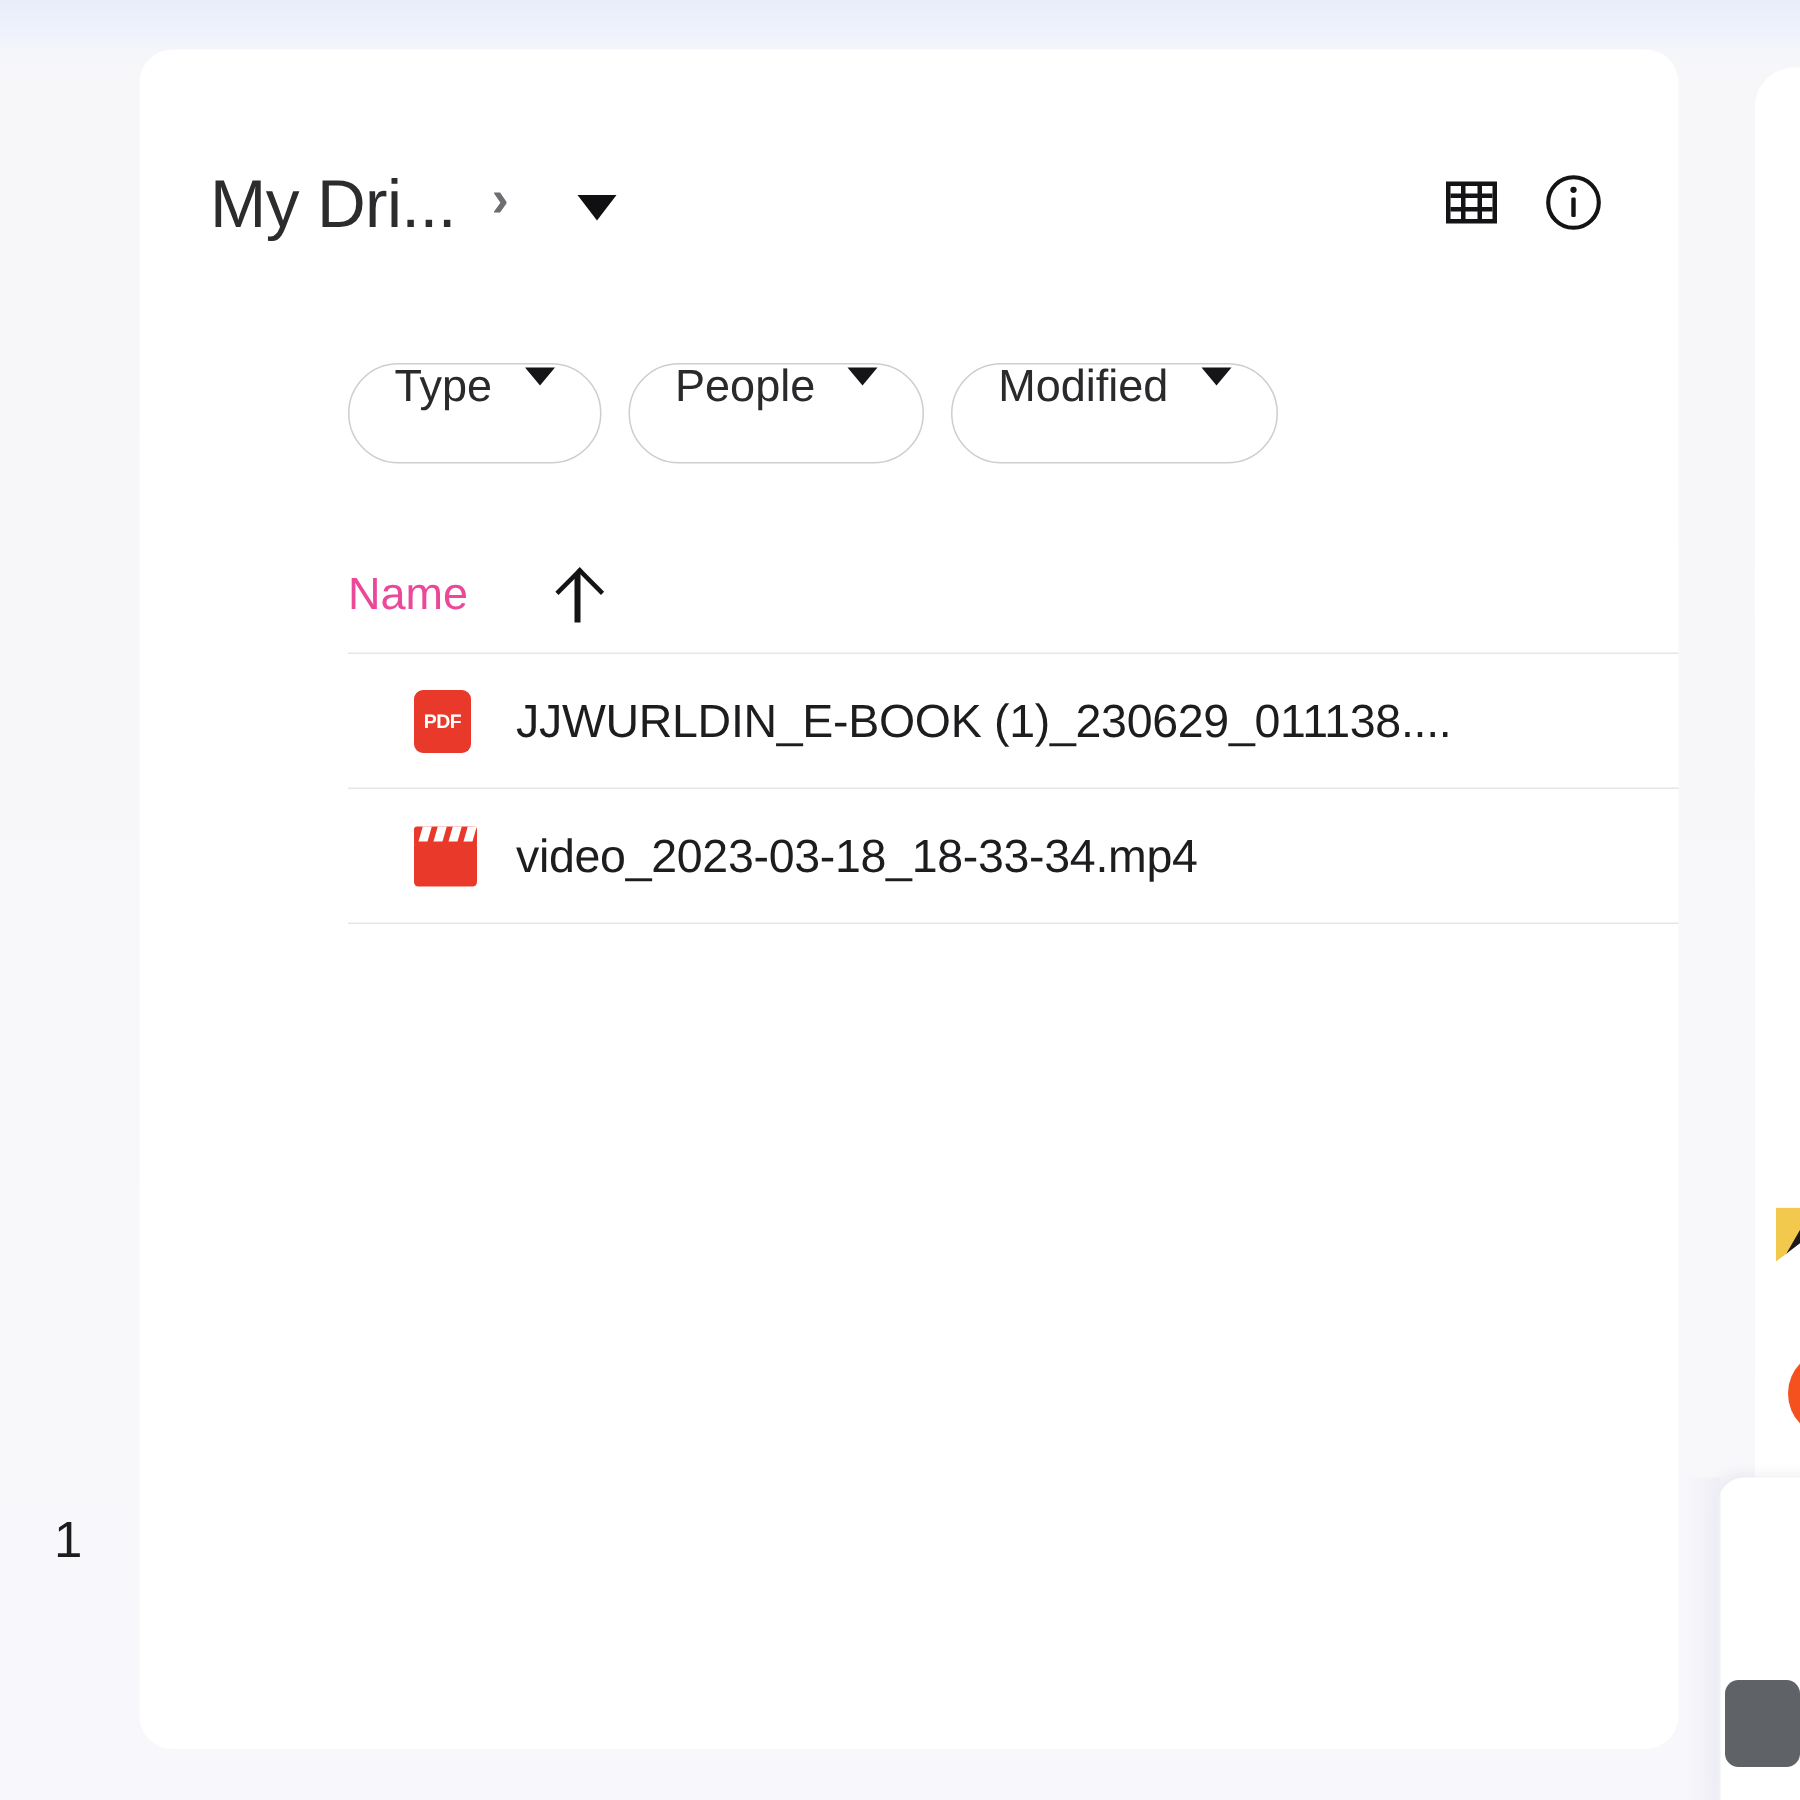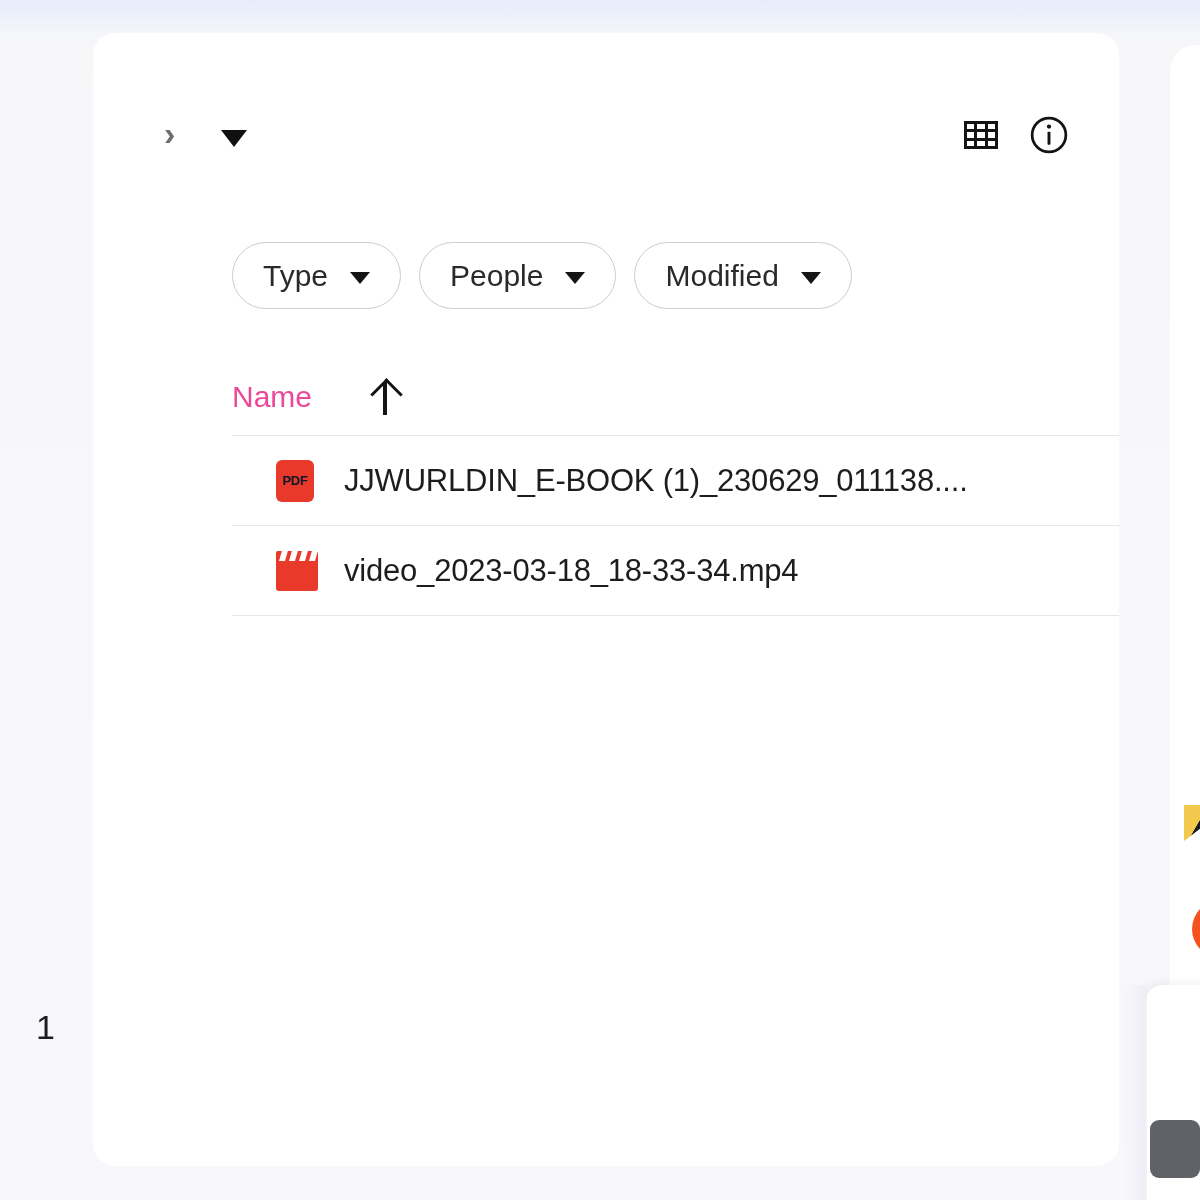--- a/index.html
+++ b/index.html
@@ -83,21 +83,21 @@
   
   .chips {
     position:absolute;
     left:139px; top:209px;
     display:flex; gap:18px;
   }
   .chip {
     height:67px;
     border:1.6px solid #cdcdd2;
     border-radius:34px;
-    display:flex; align-items:center;
+    display:flex; align-items:flex-start;
     padding:0 30px;
     background:#fff;
     white-space:nowrap;
   }
   .chip-label {
     font-size:30px;
     color:#2a2a2d;
     line-height:1;
   }
   .chip-caret {
@@ -166,21 +166,21 @@
   }
 
   
   .ico-pdf {
     width:38px; height:42px;
     background:#e8392a;
     border-radius:6px;
     display:flex; align-items:center; justify-content:center;
   }
   .ico-pdf b {
-    color:#0f172a; font-size:13px; font-weight:700;
+    color:#ffffff; font-size:13px; font-weight:700;
     letter-spacing:-0.3px;
     font-family:"Liberation Sans", sans-serif;
   }
 
   
   .ico-vid {
     width:42px; height:40px;
     position:relative;
   }
   .ico-vid .body {
@@ -251,20 +251,21 @@
   }
 </style>
 </head>
 <body>
 
 <div id="stage">
 
   <div class="drive-card">
 
     <div class="hdr">
+      <span class="crumb">My Dri...</span>
 
       <span class="crumb-sep">›</span>
 
 
       <span class="caret-down"></span>
 
       <span class="hdr-spacer"></span>
 
       <span class="hdr-icon">
         <span class="grid-ico">

